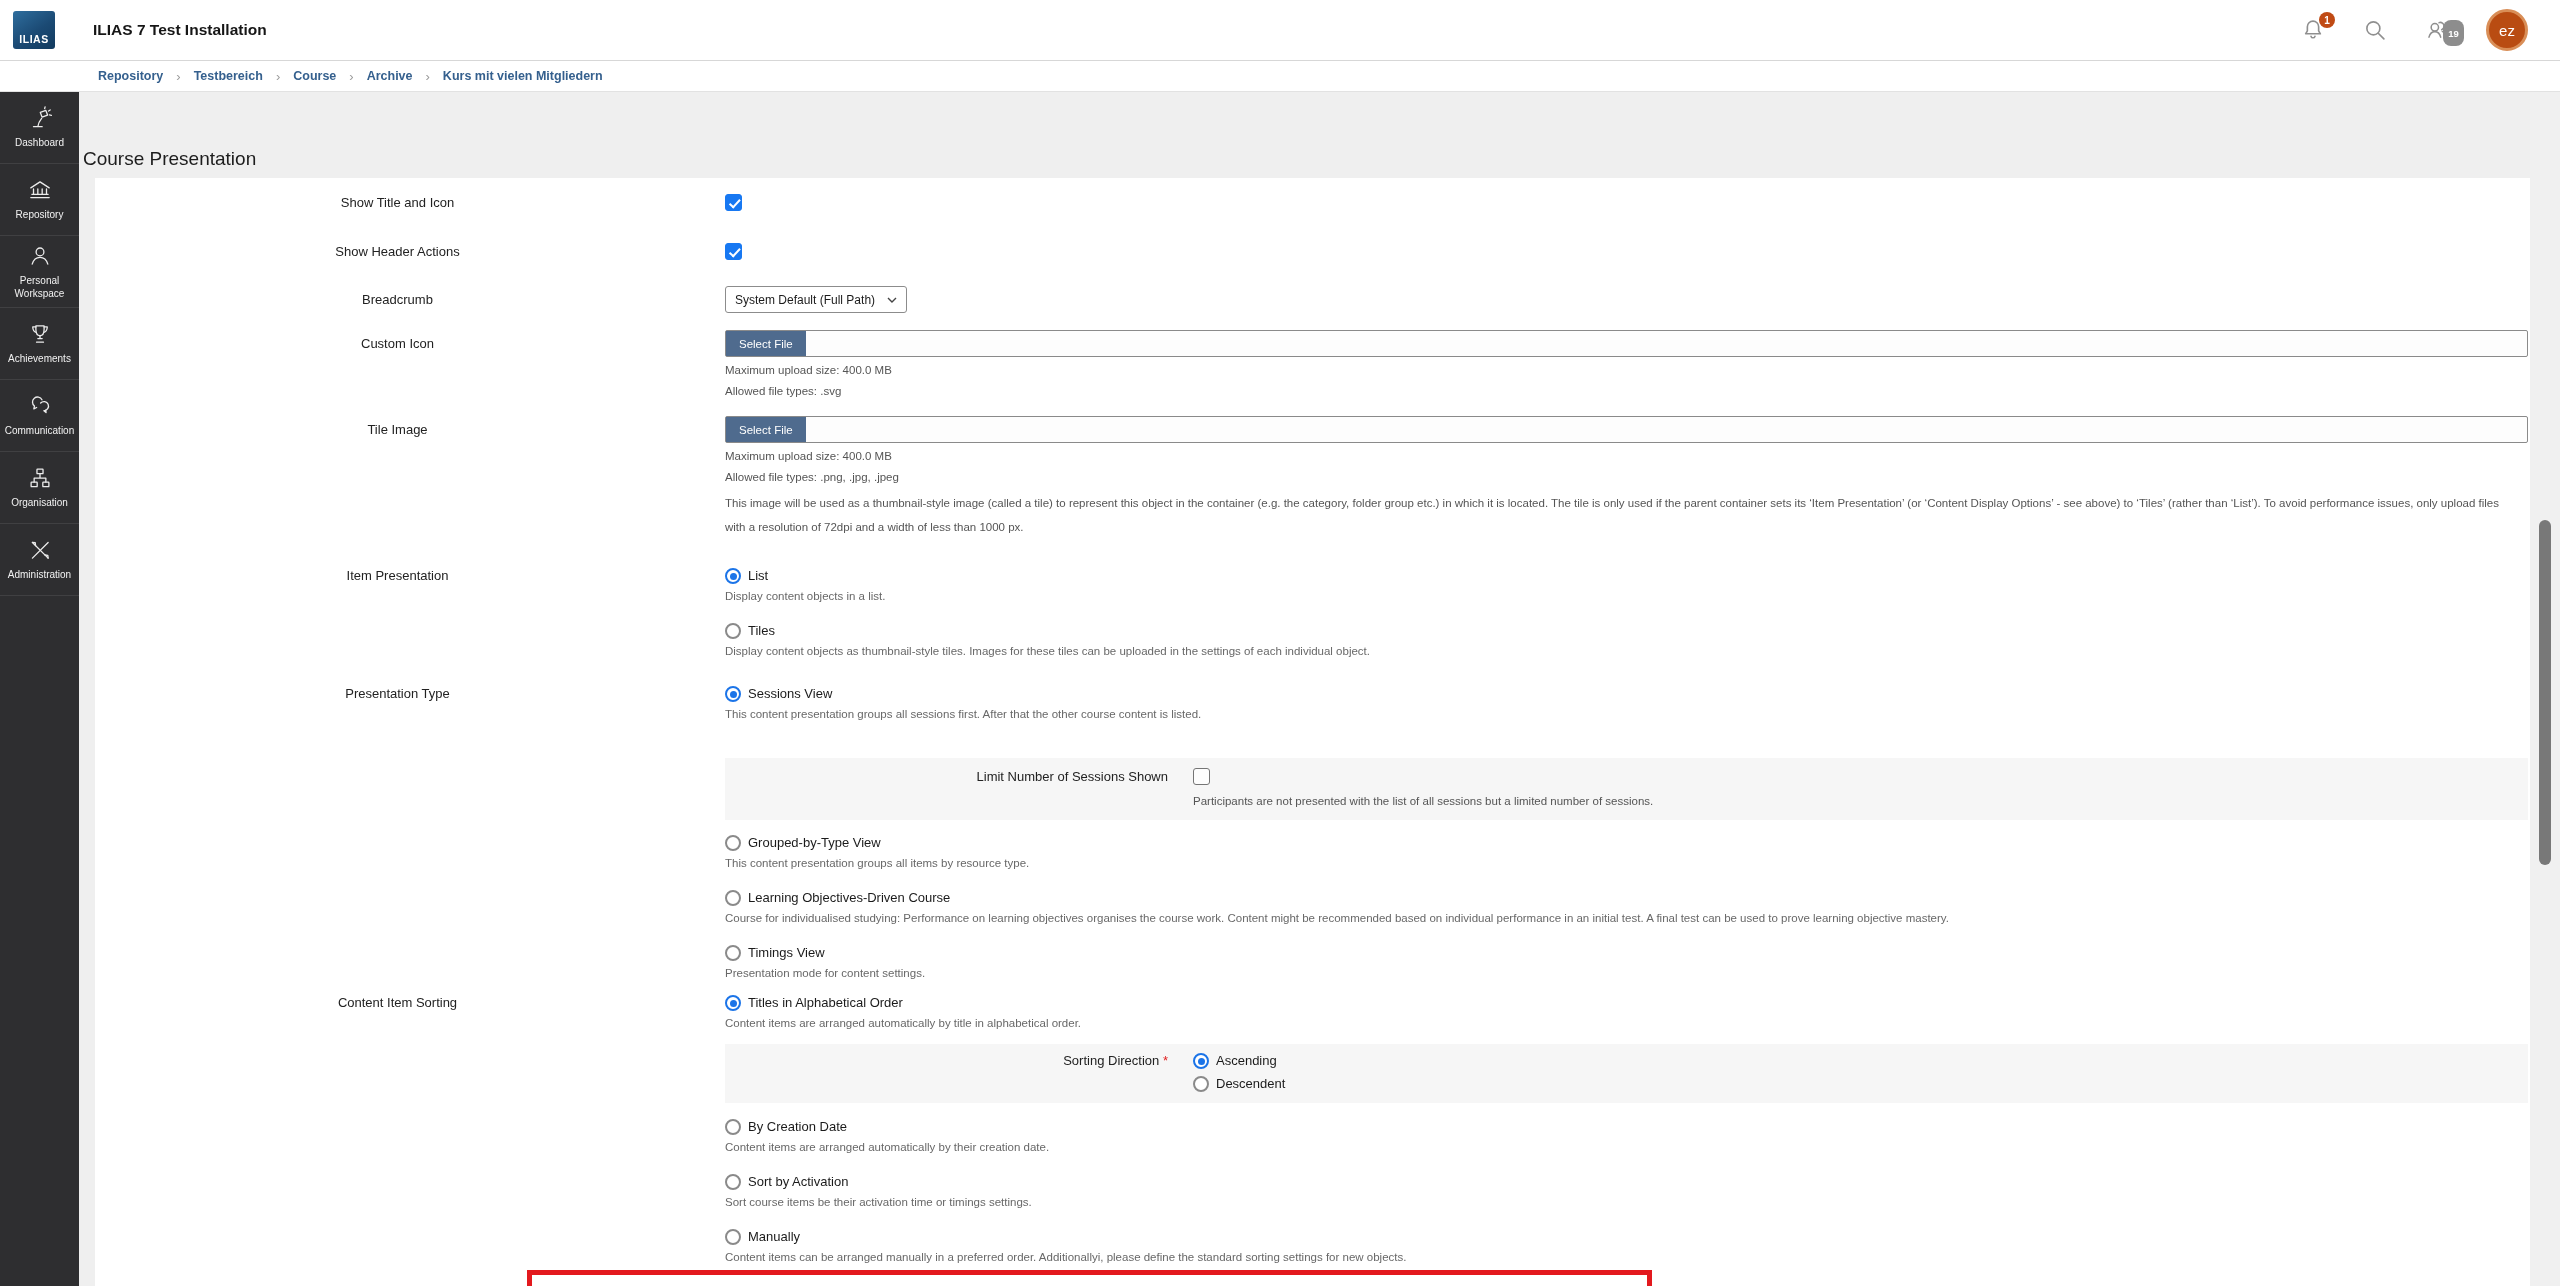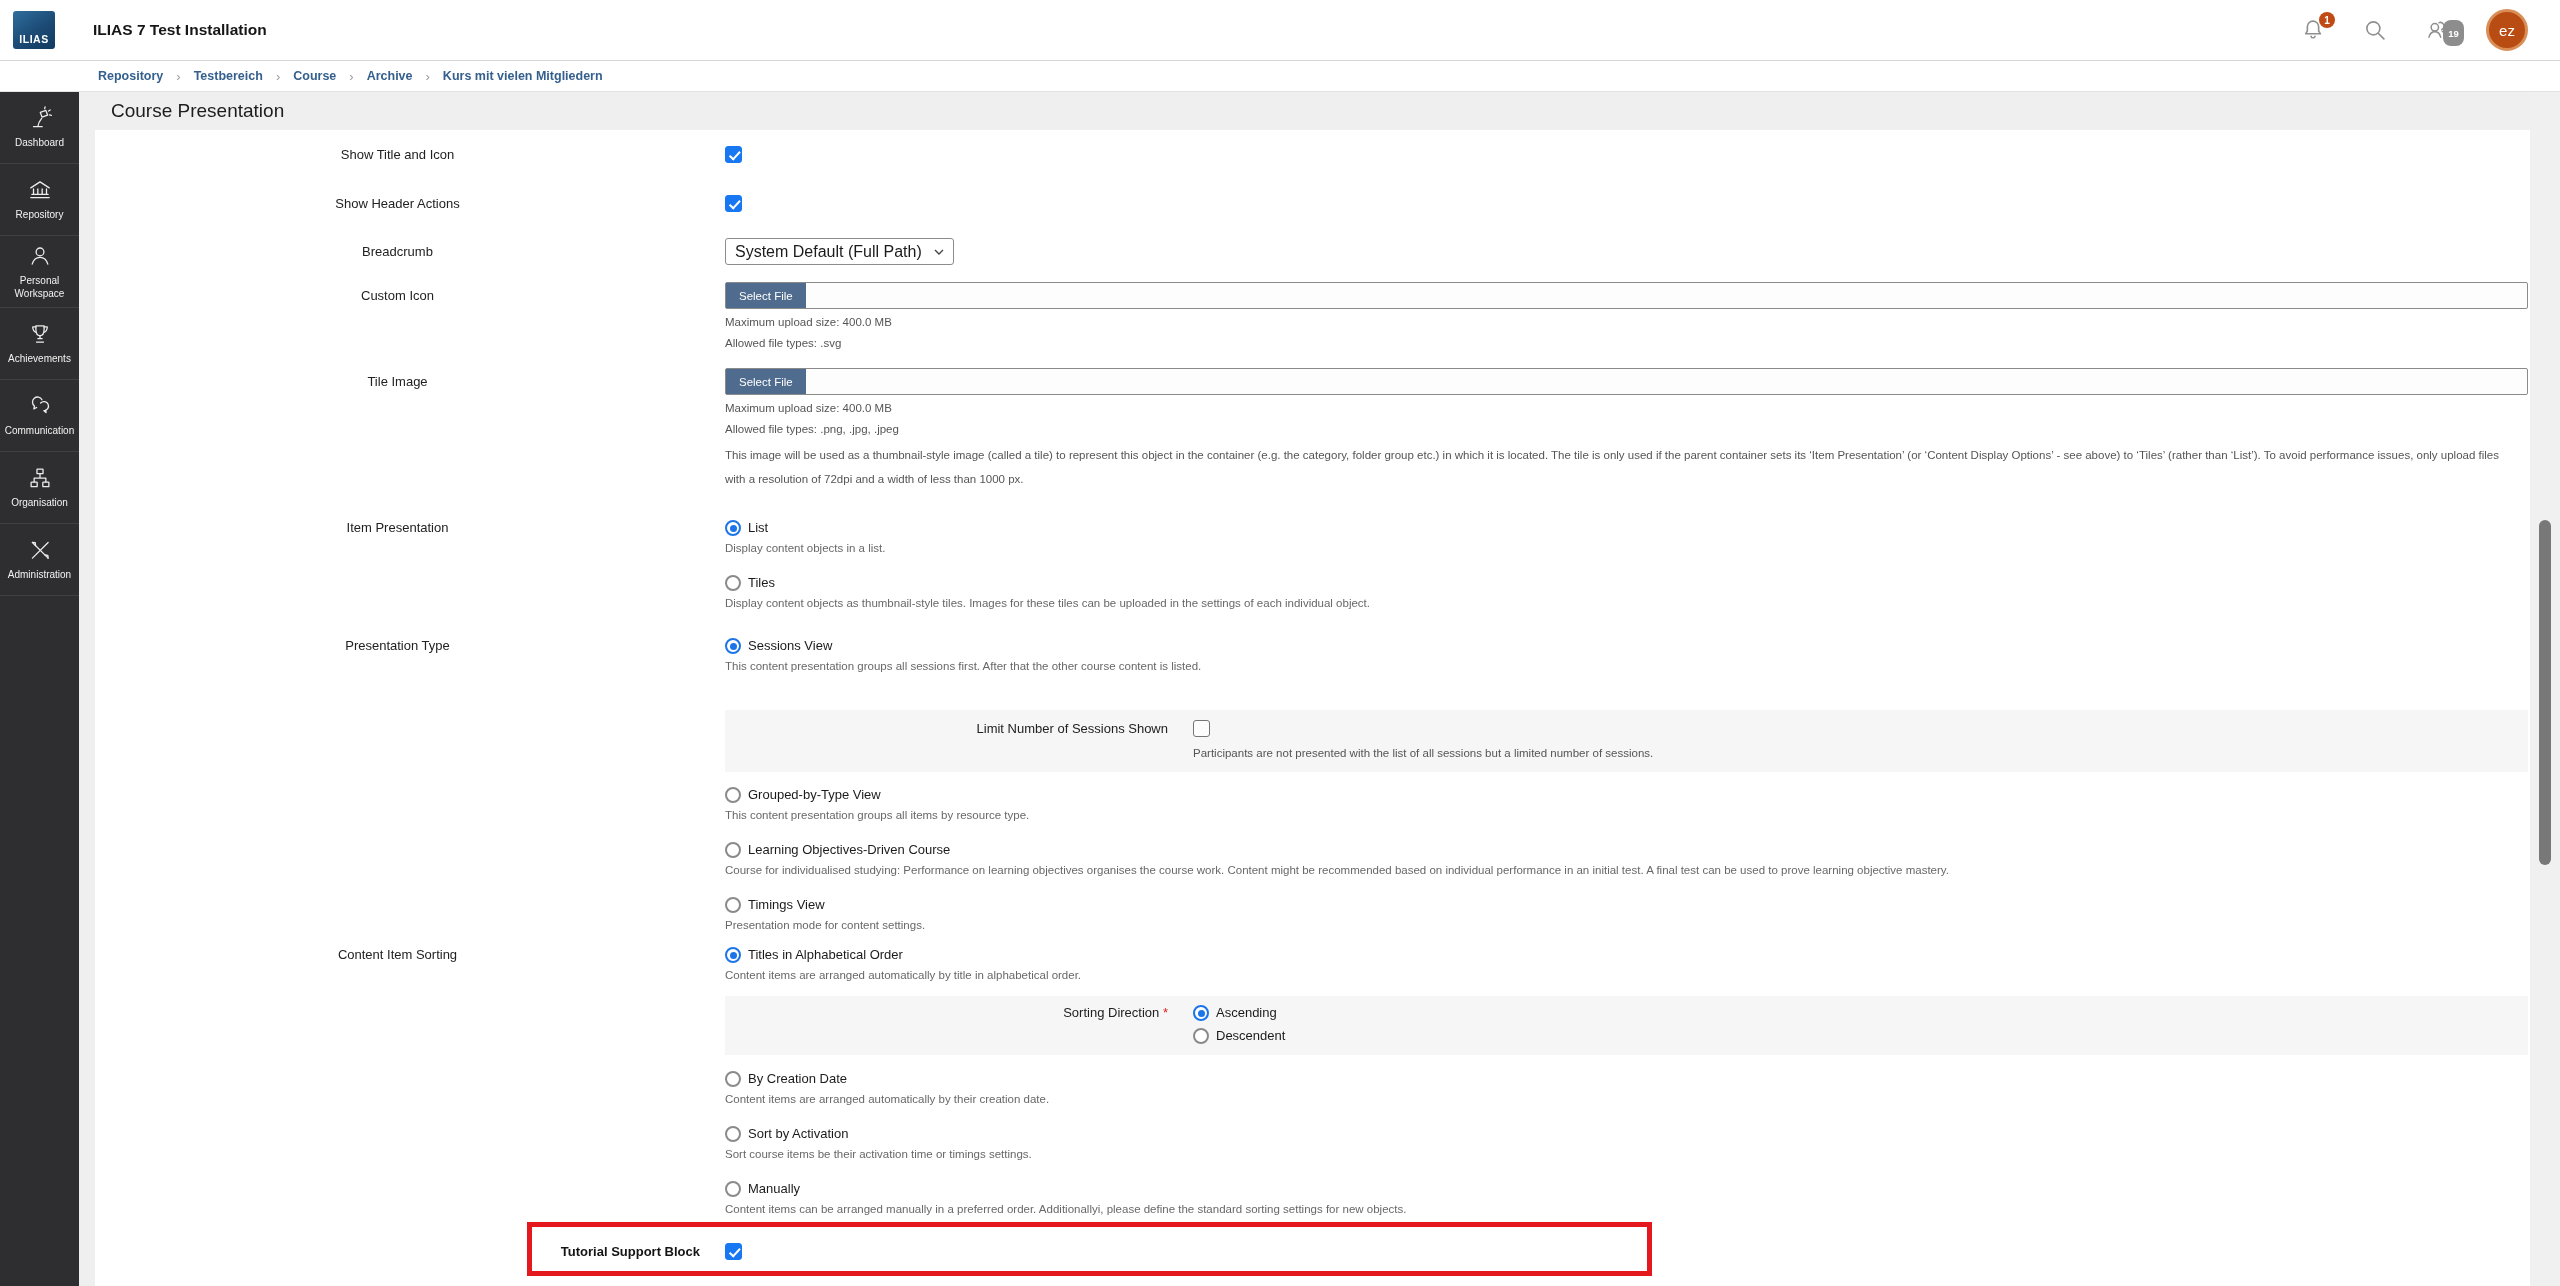--- a/index.html
+++ b/index.html
@@ -31,21 +31,21 @@
 
   
   .sidebar{position:absolute;left:0;top:92px;width:79px;bottom:0;background:#2e2e30;z-index:25;}
   .side-item{width:79px;min-height:72px;box-sizing:border-box;display:flex;flex-direction:column;align-items:center;justify-content:center;
         gap:6px;border-bottom:1px solid #404042;cursor:pointer;padding:6px 2px;}
   .side-item svg{display:block;}
   .side-label{color:#f2f2f2;font-size:10px;line-height:1.25;text-align:center;}
 
   
   .content{position:absolute;left:79px;top:92px;right:0;bottom:0;background:#efefef;overflow:hidden;}
-  .title-strip{height:38px;display:flex;align-items:center;padding-left:32px;}
+  .title-strip{height:38px;display:flex;align-items:center;padding-left:4px;margin-top:48px;}
   .page-title{font-size:19px;color:#1d1d1d;}
   .panel{margin-left:16px;width:2435px;background:#fff;box-sizing:border-box;padding-top:16px;min-height:1156px;}
 
   .row{display:flex;align-items:flex-start;}
   .flabel{flex:0 0 630px;box-sizing:border-box;padding-right:25px;text-align:center;font-size:13px;color:#222;line-height:17px;}
   .flabel.v26{line-height:27px;}
   .flabel.v18{line-height:18px;}
   .fctrl{flex:1;box-sizing:border-box;padding-right:2px;min-width:0;}
 
   .mb28{margin-bottom:28px;} .mb22{margin-bottom:22px;} .mb17{margin-bottom:17px;} .mb18{margin-bottom:18px;}
@@ -64,21 +64,21 @@
   .radio.selected::after{content:"";position:absolute;inset:2.5px;border-radius:50%;background:#1b74e8;}
 
   .opt{display:flex;align-items:center;gap:7px;line-height:18px;}
   .opt-label{font-size:13px;color:#1b1b1b;}
   .byline{font-size:11.5px;color:#686868;line-height:15px;margin-top:4px;}
   .fileinfo{font-size:11.5px;color:#555;line-height:14px;}
   .desc{font-size:11.5px;color:#555;line-height:24px;margin-top:7px;max-width:1795px;}
 
   
   .select{display:inline-flex;align-items:center;gap:12px;height:27px;box-sizing:border-box;padding:0 9px;border:1px solid #8c8c8c;
-      border-radius:3px;background:#fff;font-size:16px;color:#1b1b1b;cursor:pointer;}
+      border-radius:3px;background:#fff;font-size:12px;color:#1b1b1b;cursor:pointer;}
 
   
   .filewrap{display:flex;align-items:stretch;height:27px;box-sizing:border-box;border:1px solid #8a8a8a;border-radius:2px;background:#fdfdfd;}
   .filebtn{background:#4f6b8e;color:#fff;font-size:11.5px;display:flex;align-items:center;padding:0 13px;cursor:pointer;white-space:nowrap;}
 
   
   .graybox{margin-left:630px;width:1803px;box-sizing:border-box;background:#f6f6f6;display:flex;align-items:flex-start;}
   .graybox .glabel{flex:0 0 468px;box-sizing:border-box;padding-right:25px;text-align:right;font-size:13px;color:#222;line-height:17px;}
   .graybox .gctrl{flex:1;min-width:0;}
   .gb1{padding:10px 0 11px;}

